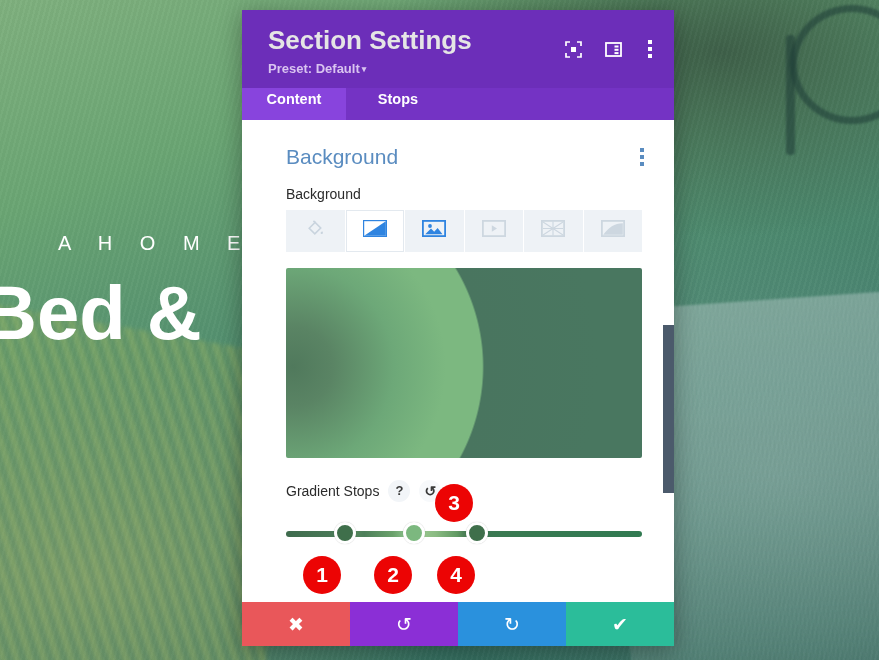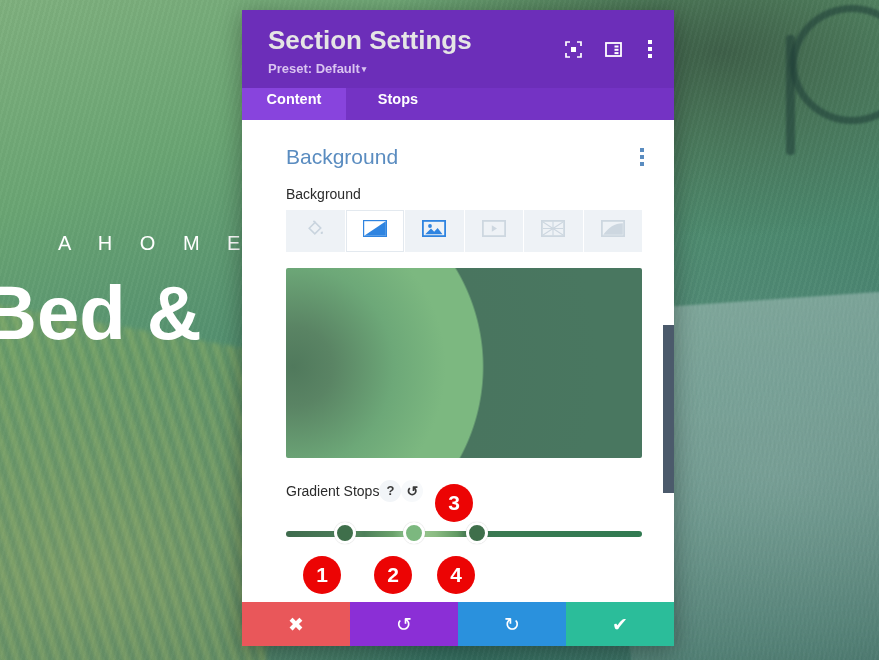--- a/index.html
+++ b/index.html
@@ -238,20 +238,21 @@
         #7cb880 50%,
         #7cb880 62%,
         #49755f 62.6%,
         #497760 100%);
   }
 
   
   .stops-row {
     display: flex;
     align-items: center;
+    gap: 9px;
     padding: 22px 0 0 32px;
     position: relative;
   }
   .stops-label {
     font-size: 14px;
     color: #2b2b2b;
   }
   .round-btn {
     width: 22px; height: 22px;
     border-radius: 50%;

